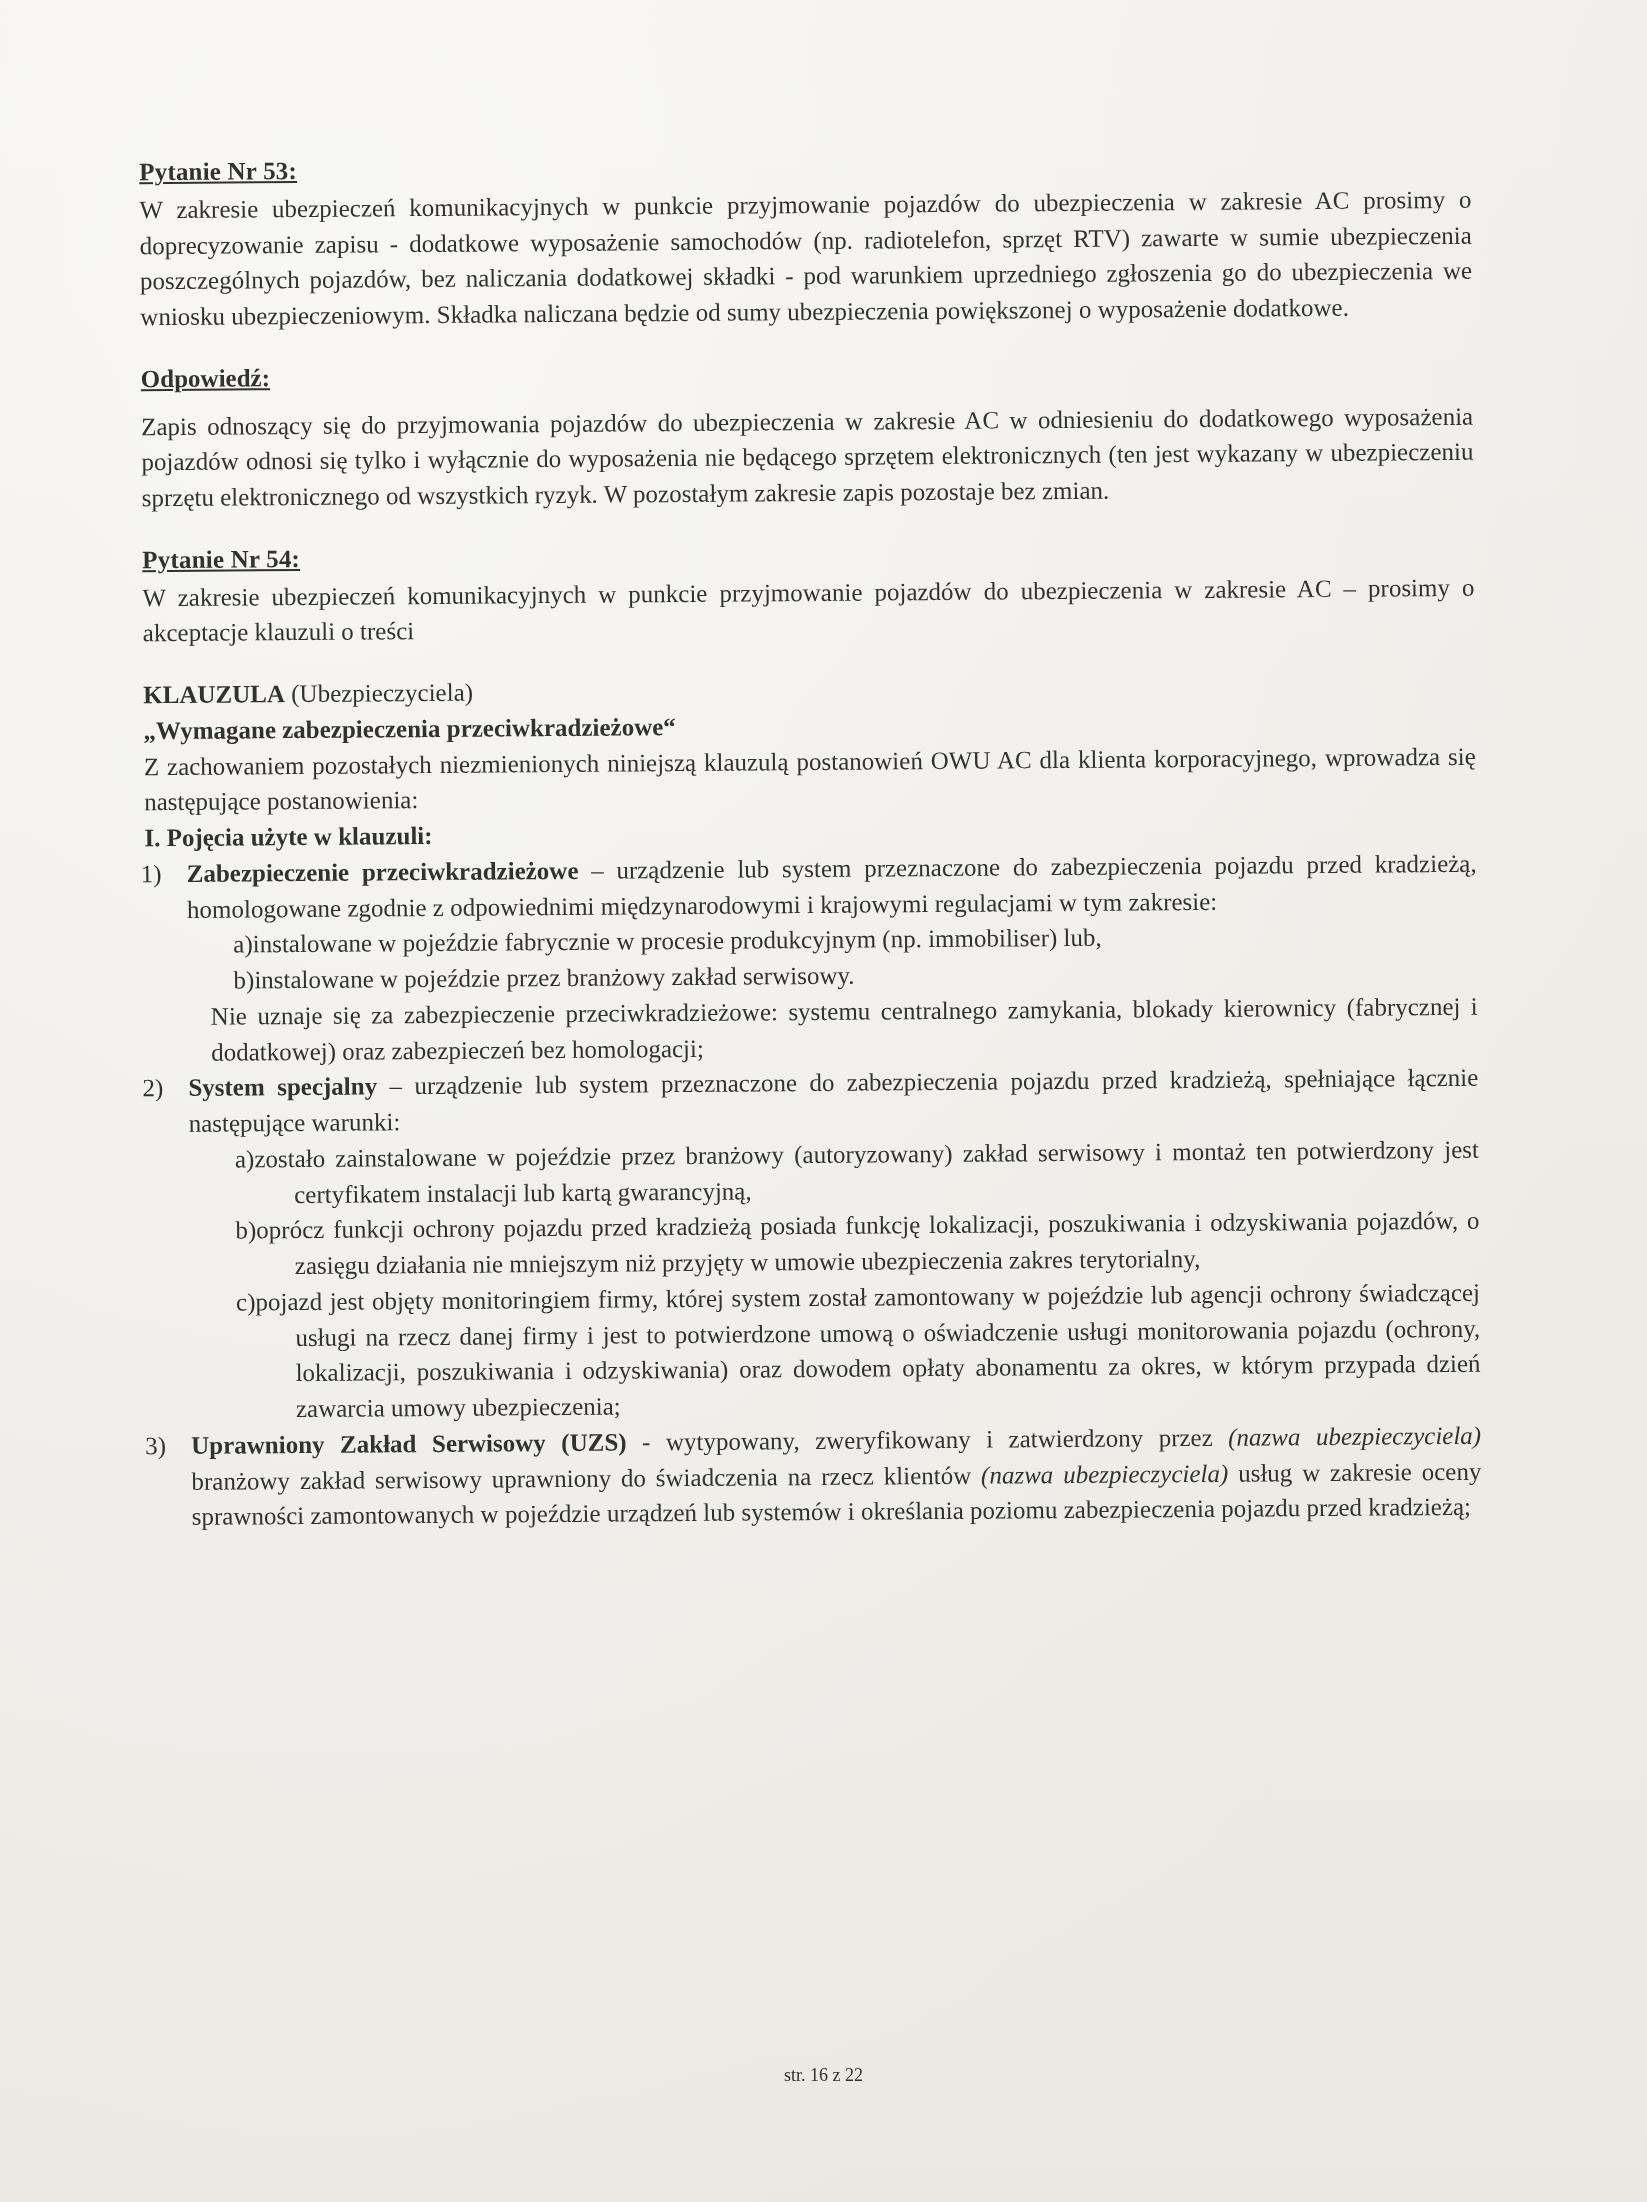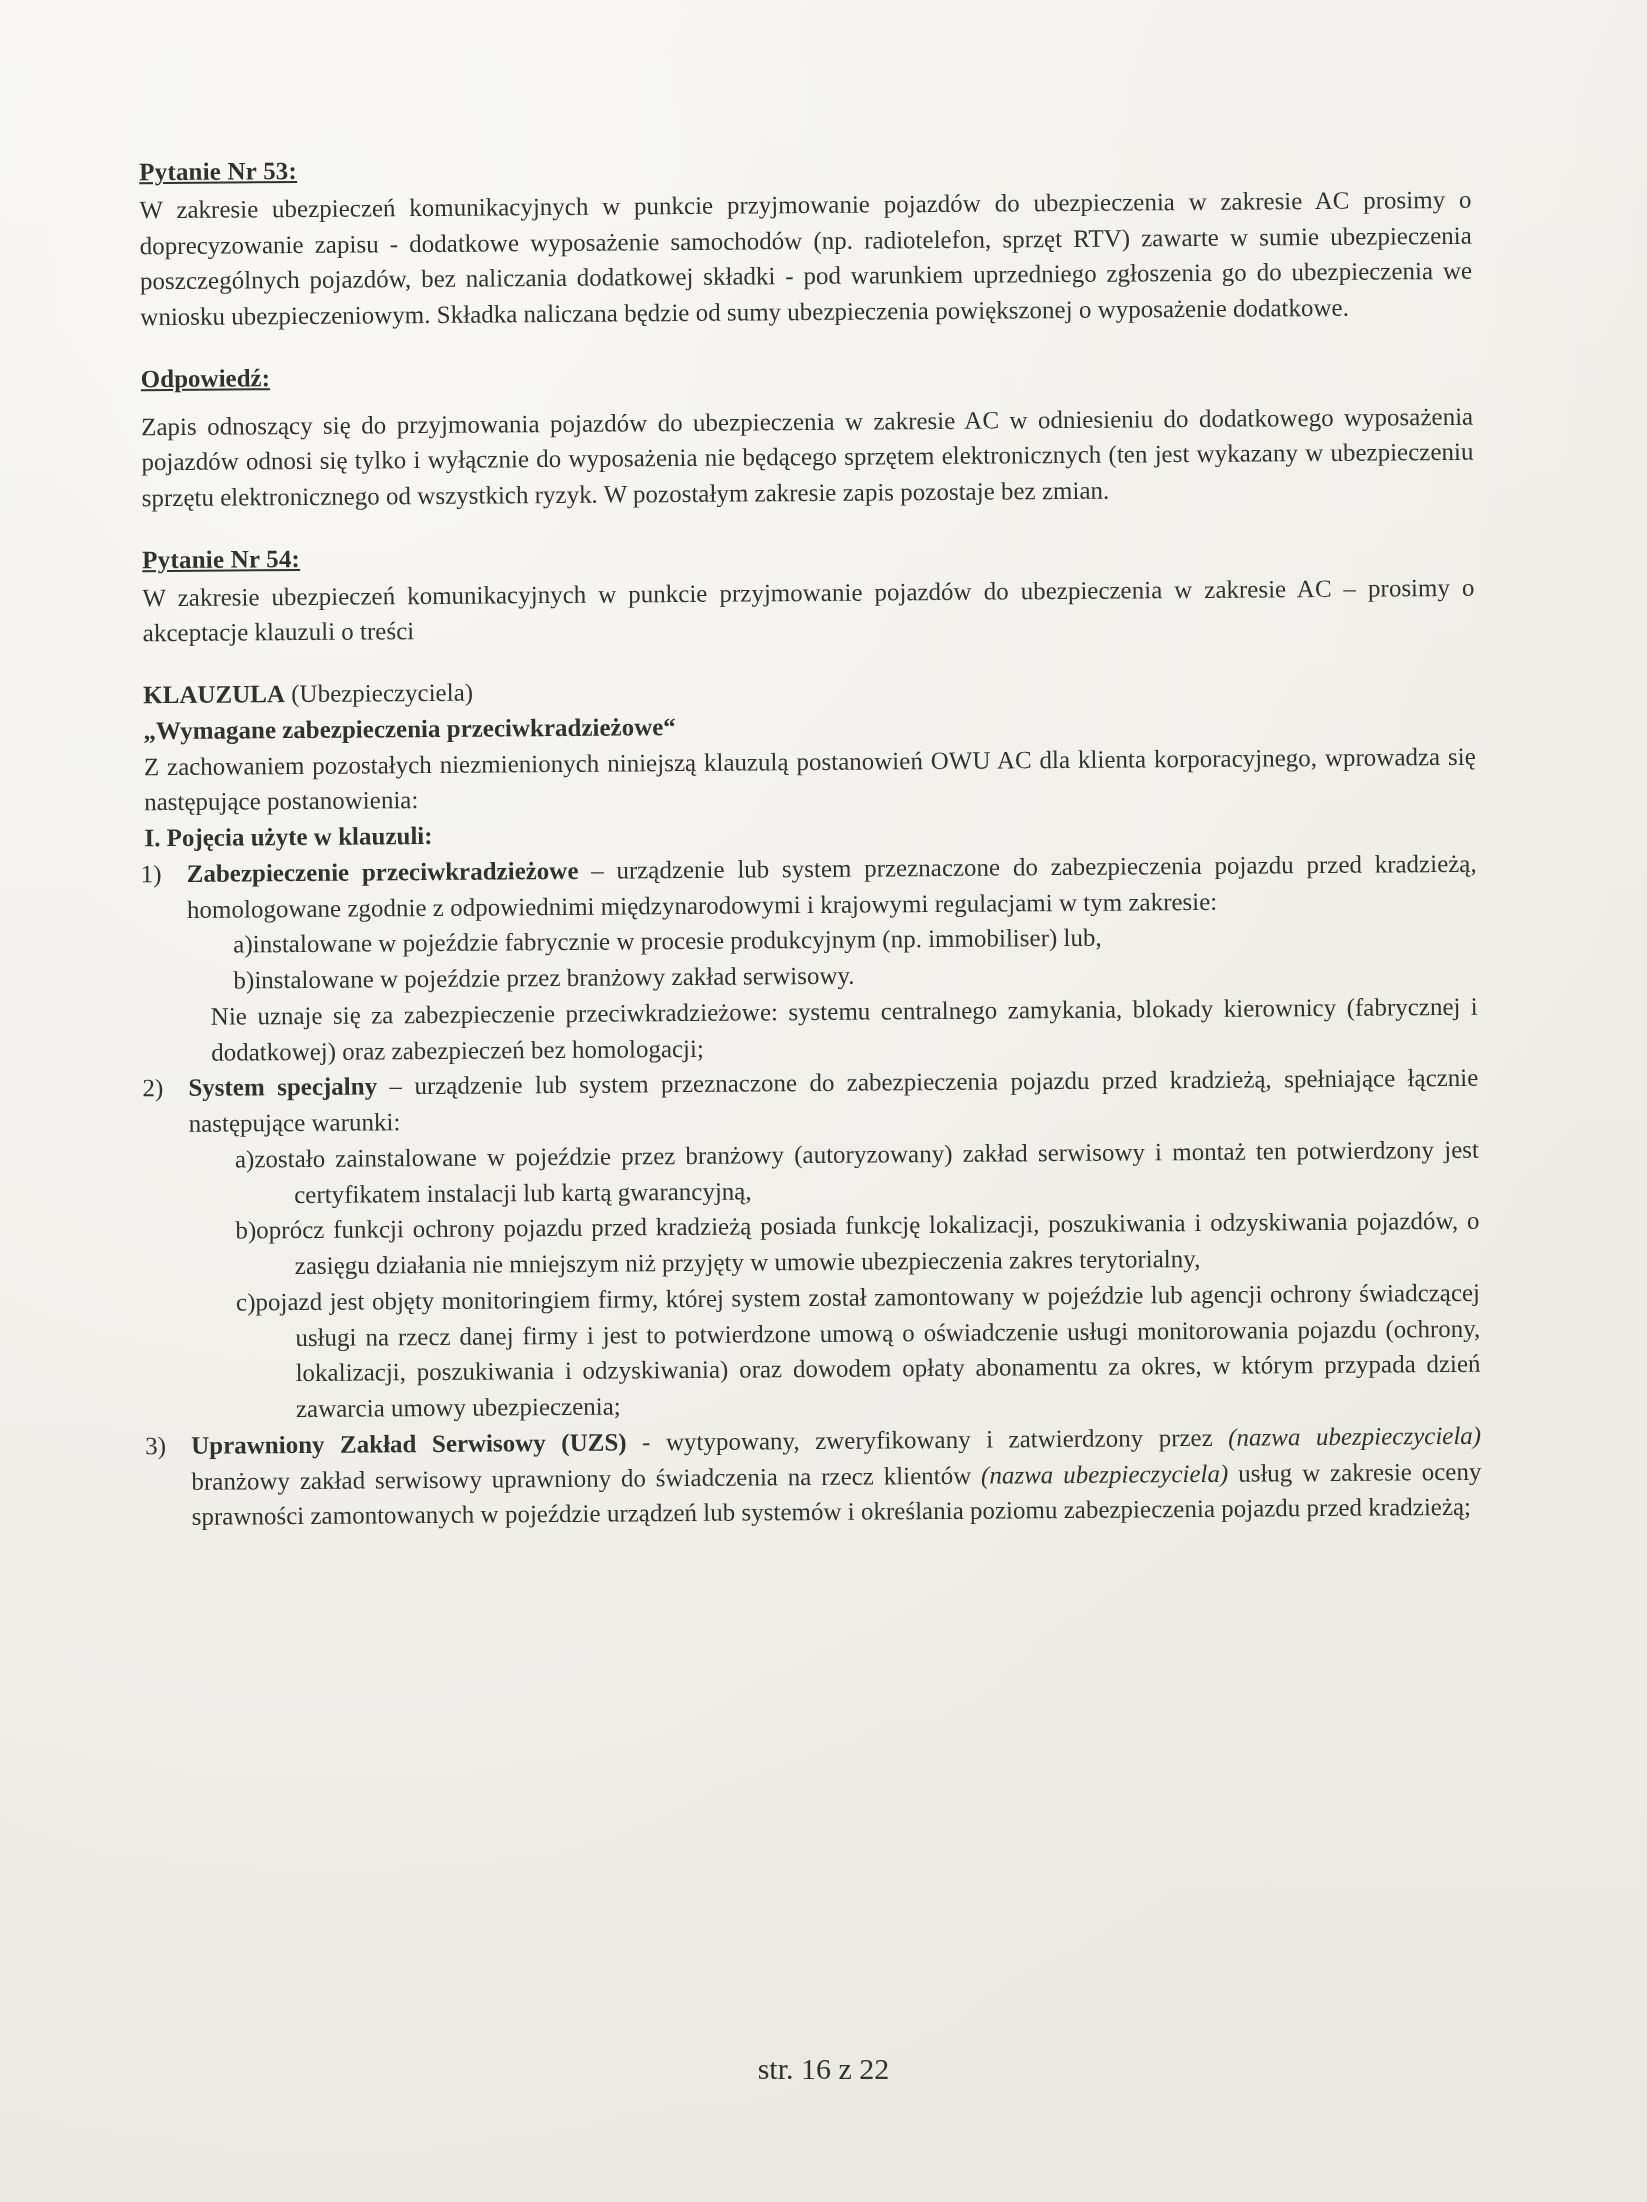--- a/index.html
+++ b/index.html
@@ -91,21 +91,21 @@
     margin: 0;
   }
   i { font-style: italic; }
   b { font-weight: bold; }
   .footer {
     position: absolute;
     left: 0;
     right: 0;
     bottom: 117px;
     text-align: center;
-    font-size: 30px;
+    font-size: 18px;
     z-index: 3;
     color: #303230;
   }
   .skew {
     transform: rotate(-0.45deg);
     transform-origin: 50% 0%;
   }
 </style>
 </head>
 <body>

